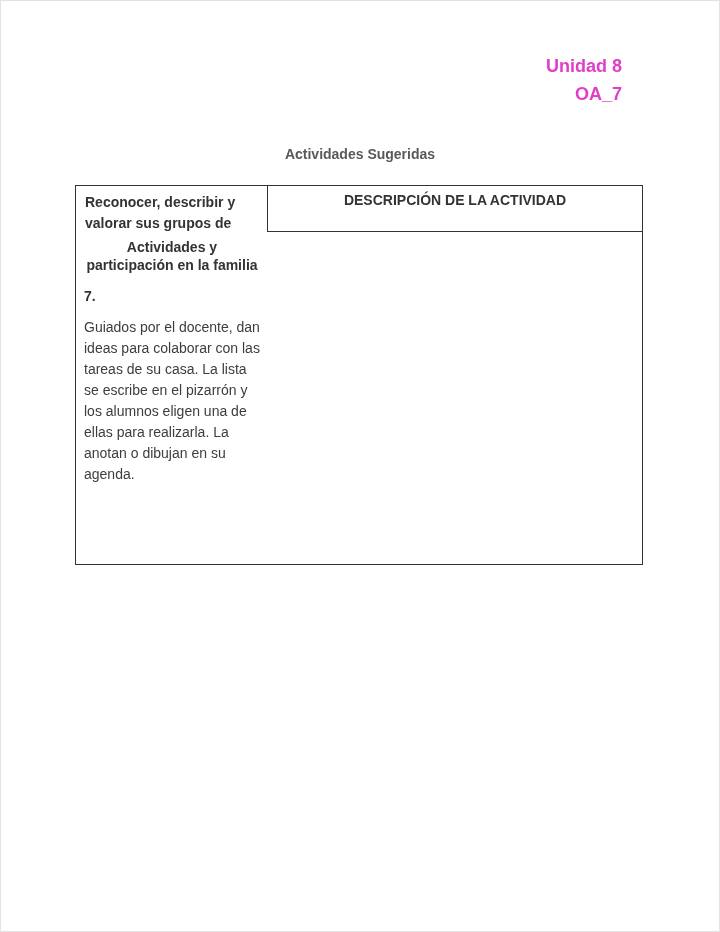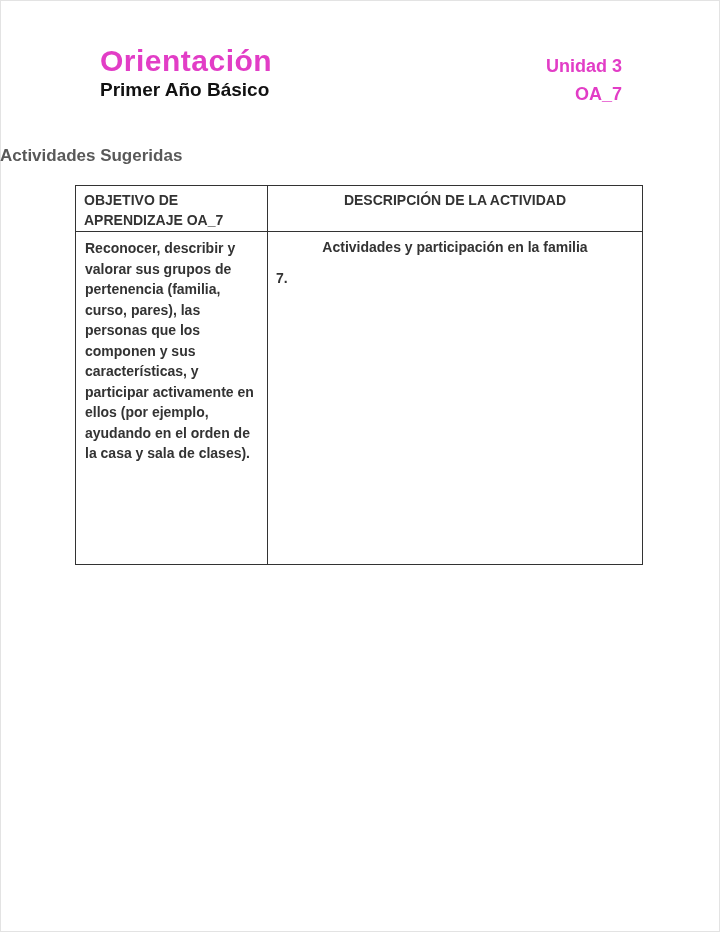--- a/index.html
+++ b/index.html
@@ -46,22 +46,23 @@
     font-size: 18px;
     font-weight: bold;
     line-height: 28px;
   }
   
   .section-title {
     position: absolute;
     left: 0;
     right: 0;
     top: 146px;
+    text-align: center;
     color: #595959;
-    font-size: 17px;
+    font-size: 14px;
     font-weight: bold;
   }
   
   .activity-table {
     position: absolute;
     left: 75px;
     top: 185px;
     width: 568px;
     border: 1.5px solid #333333;
     display: grid;
@@ -105,40 +106,36 @@
     line-height: 21px;
     text-align: left;
     color: #3d3d3d;
   }
 </style>
 </head>
 <body>
 
 <div class="page">
 
-  <div class="doc-header-left">
-    <div class="subject-title">Orientación</div>
-    <div class="grade-subtitle">Primer Año Básico</div>
-  </div>
 
   <div class="doc-header-right">
-    <div class="unit-label">Unidad 3</div>
+    <div class="unit-label">Unidad 8</div>
     <div class="oa-label">OA_7</div>
   </div>
 
   <div class="section-title">Actividades Sugeridas</div>
 
   <div class="activity-table">
 
-    <div class="cell col1 head head-objective">OBJETIVO DE APRENDIZAJE OA_7</div>
+
+    <div class="cell col1 body-objective">Reconocer, describir y valorar sus grupos de pertenencia (familia, curso, pares), las personas que los componen y sus características, y participar activamente en ellos (por ejemplo, ayudando en el orden de la casa y sala de clases).</div>
 
     <div class="cell head head-description">DESCRIPCIÓN DE LA ACTIVIDAD</div>
-
-    <div class="cell col1 body-objective">Reconocer, describir y valorar sus grupos de pertenencia (familia, curso, pares), las personas que los componen y sus características, y participar activamente en ellos (por ejemplo, ayudando en el orden de la casa y sala de clases).</div>
 
     <div class="cell body-activity">
       <div class="activity-heading">Actividades y participación en la familia</div>
       <div class="activity-number">7.</div>
+      <div class="activity-paragraph">Guiados por el docente, dan ideas para colaborar con las tareas de su casa. La lista se escribe en el pizarrón y los alumnos eligen una de ellas para realizarla. La anotan o dibujan en su agenda.</div>
     </div>
 
   </div>
 
 </div>
 
 </body></html>

